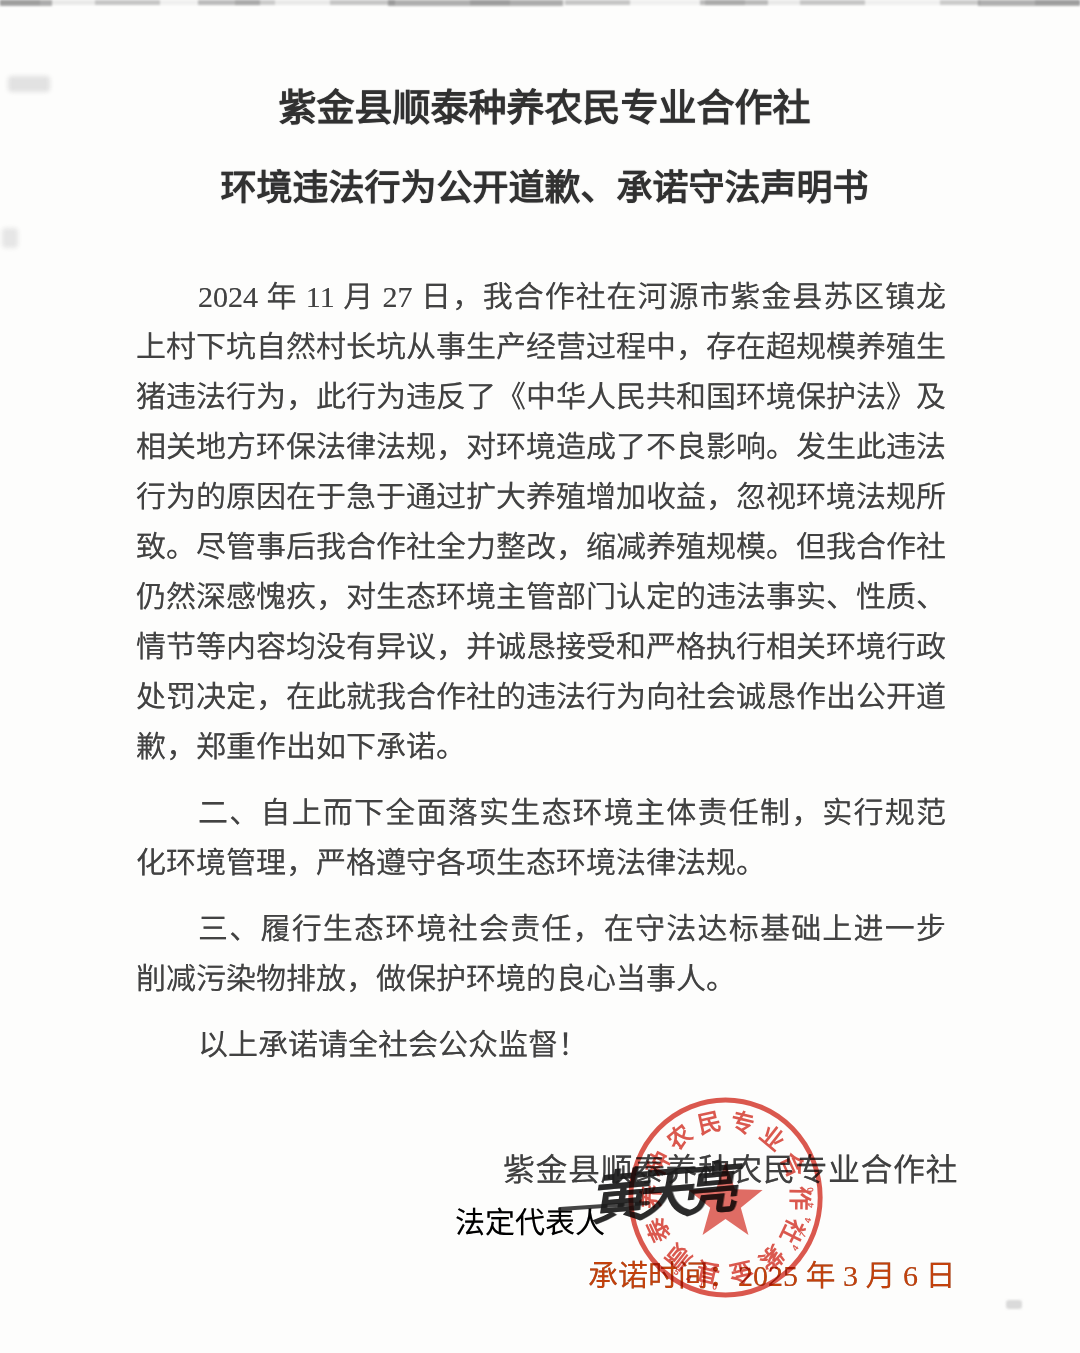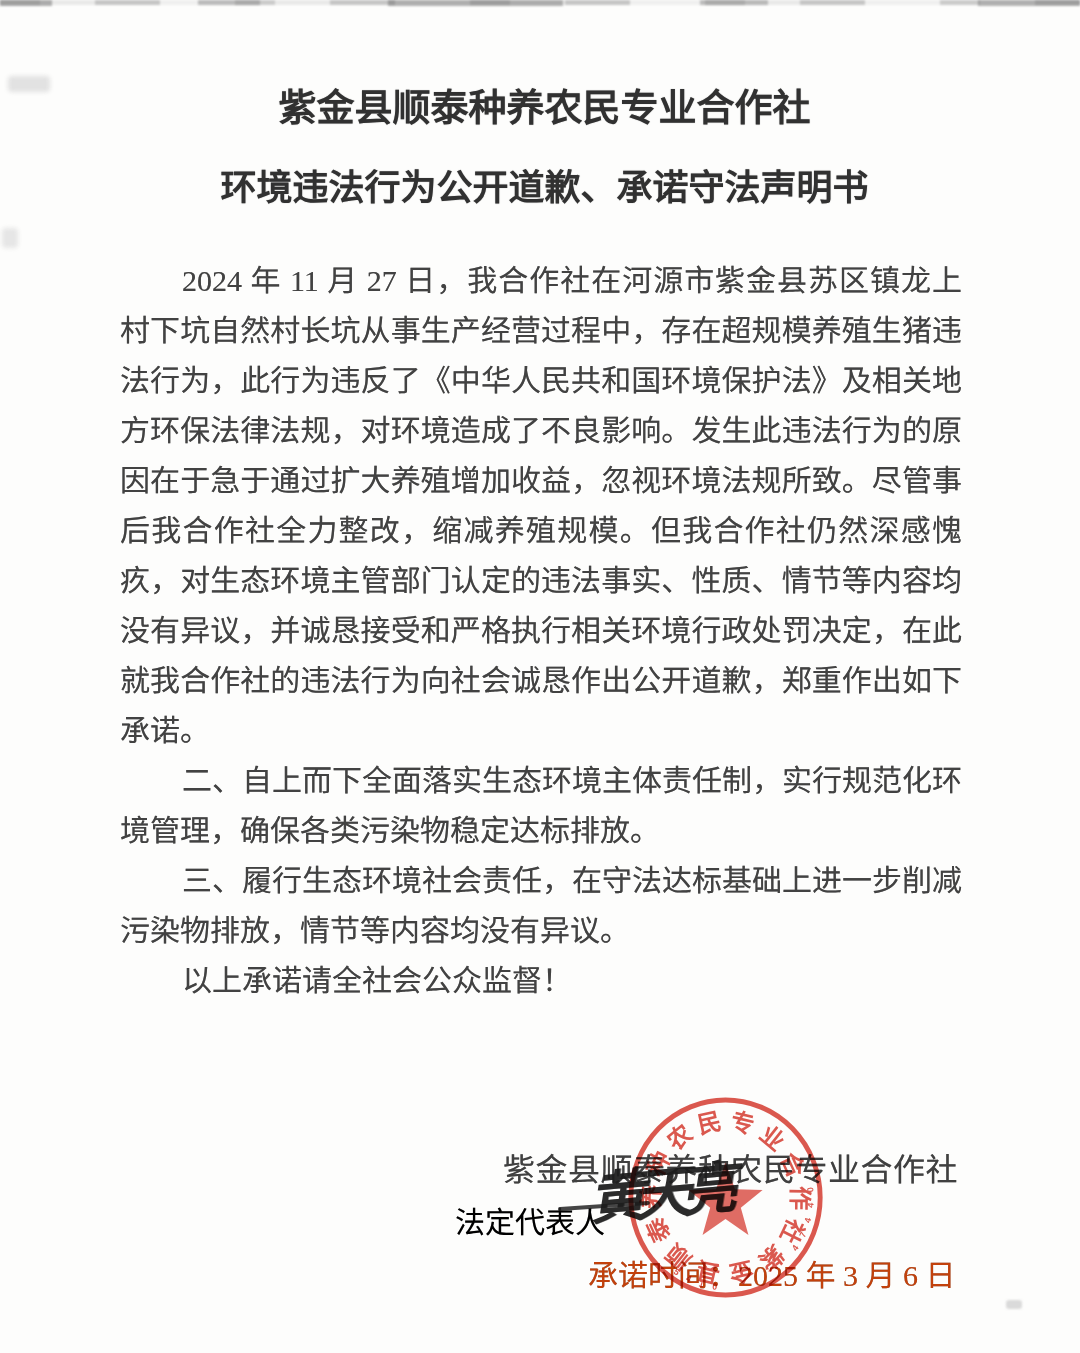--- a/index.html
+++ b/index.html
@@ -24,21 +24,21 @@
   
   .titles{position:absolute;top:86px;left:0;width:100%;text-align:center;
     font-family:"Liberation Sans","DejaVu Sans",sans-serif;color:#313131;
     text-shadow:0 0 1px rgba(40,40,40,.45);}
   .titles h1{margin:0;font-size:38px;line-height:44px;font-weight:700;padding-left:9px;}
   .titles h1.t2{font-size:36px;margin-top:36px;}
   
   .doc-body{position:absolute;top:256px;left:120px;width:842px;
     font-size:30px;line-height:50px;text-align:justify;
     color:#424242;text-shadow:0 0 .6px rgba(60,60,60,.55);}
-  .doc-body p{margin:0;text-indent:62px;}
+  .doc-body p{margin:16px;text-indent:62px;}
   
   .sig-org{position:absolute;left:503px;top:1144px;font-size:32px;letter-spacing:.5px;color:#404040;text-shadow:0 0 .6px rgba(60,60,60,.55);}
   .sig-rep{position:absolute;left:455px;top:1198px;font-size:30px;color:#000000;text-shadow:0 0 .6px rgba(60,60,60,.55);}
   .sig-date{position:absolute;left:588px;top:1251px;font-size:30px;color:#c2410c;text-shadow:0 0 .6px rgba(60,60,60,.55);}
   .sig-hand{position:absolute;left:594px;top:1168px;font-size:56px;line-height:64px;
     font-weight:700;color:#1c1c1c;letter-spacing:-10px;
     transform:rotate(-5deg) skewX(-14deg);transform-origin:left center;opacity:.93;
     text-shadow:1px 0 0 rgba(20,20,20,.5);}
   .sig-stroke{position:absolute;left:558px;top:1204px;width:92px;height:4px;
     background:#242424;border-radius:2px;transform:rotate(-4deg);opacity:.85;}
@@ -62,22 +62,22 @@
   <div class="artifact a-smudge2"></div>
   <div class="artifact a-smudge3"></div>
 
   <header class="titles">
     <h1>紫金县顺泰种养农民专业合作社</h1>
     <h1 class="t2">环境违法行为公开道歉、承诺守法声明书</h1>
   </header>
 
   <main class="doc-body">
     <p>2024 年 11 月 27 日，我合作社在河源市紫金县苏区镇龙上村下坑自然村长坑从事生产经营过程中，存在超规模养殖生猪违法行为，此行为违反了《中华人民共和国环境保护法》及相关地方环保法律法规，对环境造成了不良影响。发生此违法行为的原因在于急于通过扩大养殖增加收益，忽视环境法规所致。尽管事后我合作社全力整改，缩减养殖规模。但我合作社仍然深感愧疚，对生态环境主管部门认定的违法事实、性质、情节等内容均没有异议，并诚恳接受和严格执行相关环境行政处罚决定，在此就我合作社的违法行为向社会诚恳作出公开道歉，郑重作出如下承诺。</p>
-    <p>二、自上而下全面落实生态环境主体责任制，实行规范化环境管理，确保各类污染物稳定达标排放。</p>
-    <p>三、履行生态环境社会责任，在守法达标基础上进一步削减污染物排放，情节等内容均没有异议。</p>
+    <p>二、自上而下全面落实生态环境主体责任制，实行规范化环境管理，严格遵守各项生态环境法律法规。</p>
+    <p>三、履行生态环境社会责任，在守法达标基础上进一步削减污染物排放，做保护环境的良心当事人。</p>
     <p>以上承诺请全社会公众监督！</p>
   </main>
 
   <div class="sig-org">紫金县顺泰养种农民专业合作社</div>
   <div class="sig-rep">法定代表人</div>
   <div class="sig-stroke"></div>
   <div class="sig-hand">黄天亮</div>
   <div class="sig-date">
     <span>承诺时间：</span><span>2025 年 3 月 6 日</span>
   </div>

